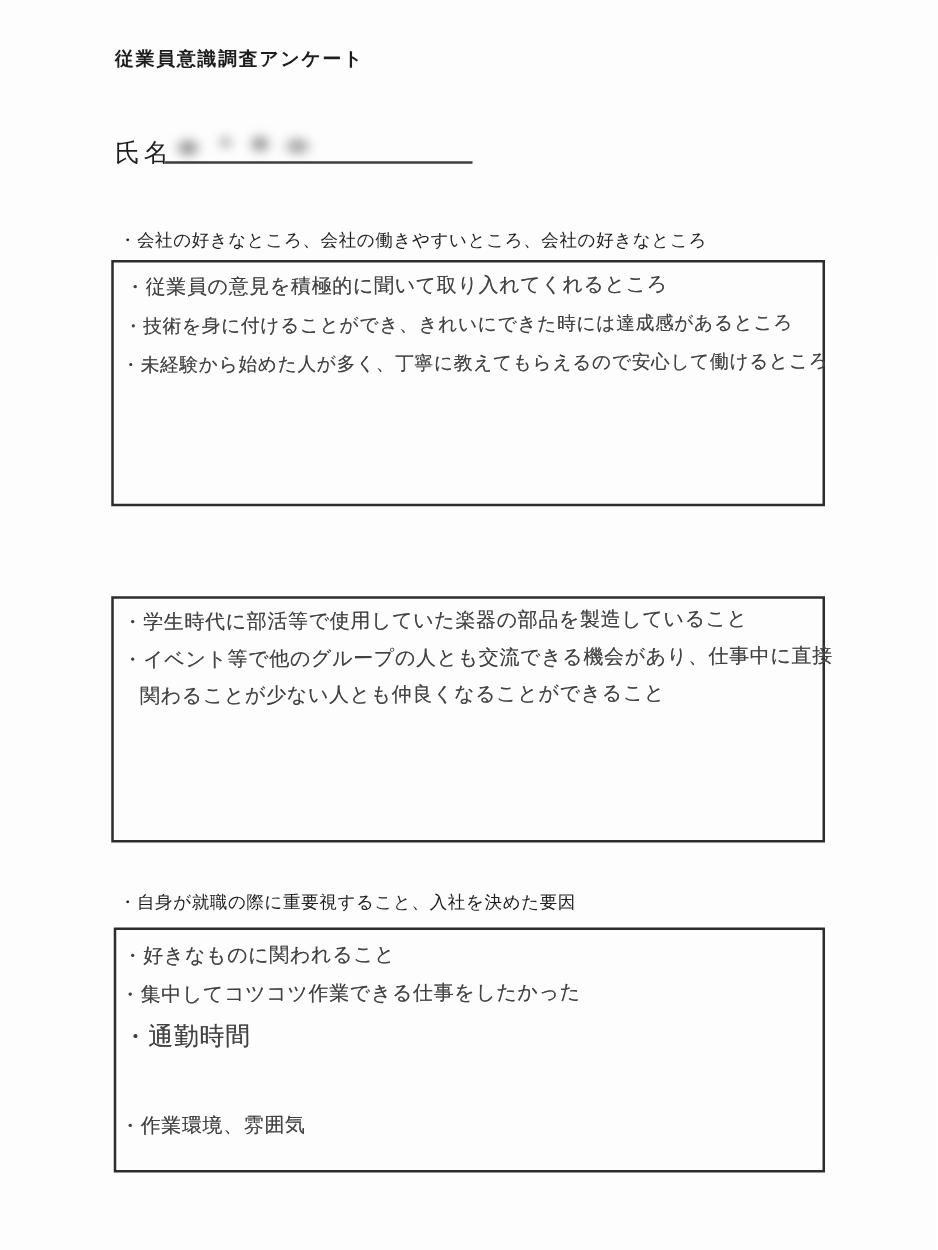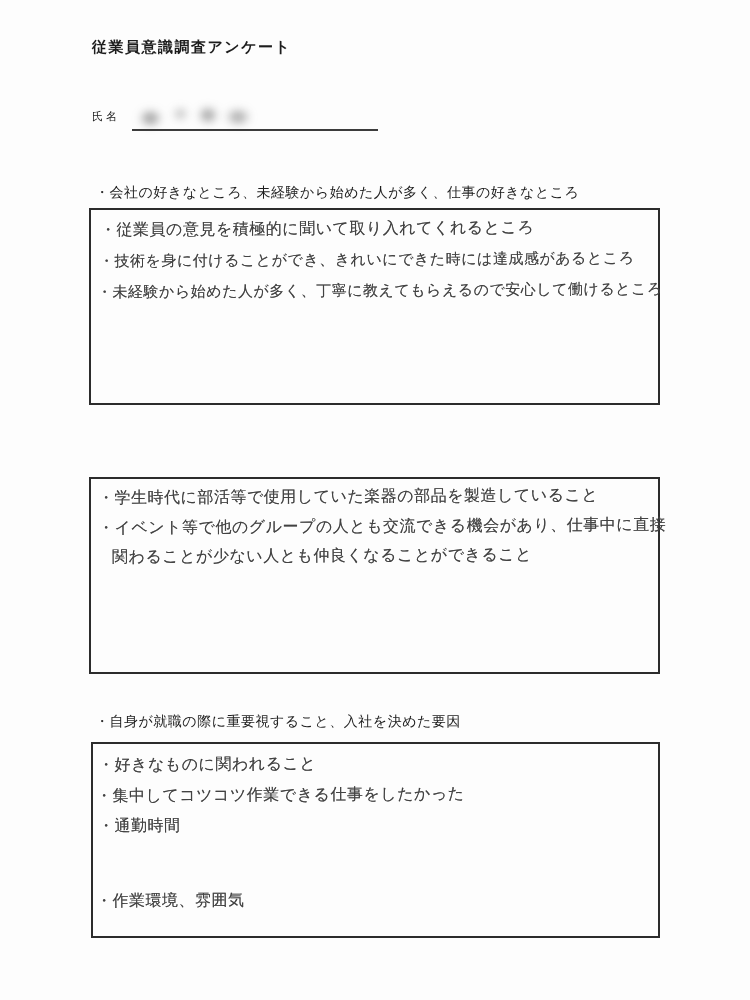--- a/index.html
+++ b/index.html
@@ -14,21 +14,21 @@
   .abs { position: absolute; white-space: nowrap; }
 
   
   .printed { color: #1d1d1d; }
   .title {
     left: 92px; top: 38px;
     font-size: 15px; font-weight: bold; letter-spacing: 1.5px;
   }
   .name-label {
     left: 92px; top: 109px;
-    font-size: 11px; letter-spacing: 3px;
+    font-size: 20px; letter-spacing: 3px;
   }
   .name-underline {
     left: 132px; top: 129px; width: 246px; height: 2px;
     background: #3c3c3c;
   }
   .name-blur {
     left: 136px; top: 99px; width: 120px; height: 31px;
     filter: blur(4px);
     background:
       radial-gradient(ellipse 17px 13px at 12% 62%, rgba(85,85,85,0.80), rgba(85,85,85,0) 70%),
@@ -61,35 +61,35 @@
     text-shadow: 0 0 0.4px rgba(66,66,66,0.6);
   }
   .b1l1 { left: 100px; top: 220px; font-size: 16px; }
   .b1l2 { left: 99px;  top: 252px; font-size: 15px; }
   .b1l3 { left: 97px;  top: 283px; font-size: 15px; }
   .b2l1 { left: 98px;  top: 488px; font-size: 16px; }
   .b2l2 { left: 98px;  top: 518px; font-size: 16px; }
   .b2l3 { left: 112px; top: 547px; font-size: 16px; }
   .b3l1 { left: 98px;  top: 755px; font-size: 16px; }
   .b3l2 { left: 96px;  top: 786px; font-size: 16px; }
-  .b3l3 { left: 98px;  top: 816px; font-size: 16px; }
+  .b3l3 { left: 98px;  top: 816px; font-size: 20px; }
   .b3l4 { left: 96px;  top: 891px; font-size: 16px; }
 </style>
 </head>
 <body>
 
 <div class="page">
 
   <div class="abs printed title">従業員意識調査アンケート</div>
 
   <span class="abs printed name-label">氏名</span>
   <div class="abs name-blur"></div>
   <div class="abs name-underline"></div>
 
-  <div class="abs section-header s1h">・会社の好きなところ、未経験から始めた人が多く、仕事の好きなところ</div>
+  <div class="abs section-header s1h">・会社の好きなところ、会社の働きやすいところ、会社の好きなところ</div>
   <div class="answer-box box1"></div>
   <div class="abs hand b1l1">・従業員の意見を積極的に聞いて取り入れてくれるところ</div>
   <div class="abs hand b1l2">・技術を身に付けることができ、きれいにできた時には達成感があるところ</div>
   <div class="abs hand b1l3">・未経験から始めた人が多く、丁寧に教えてもらえるので安心して働けるところ</div>
 
   <div class="answer-box box2"></div>
   <div class="abs hand b2l1">・学生時代に部活等で使用していた楽器の部品を製造していること</div>
   <div class="abs hand b2l2">・イベント等で他のグループの人とも交流できる機会があり、仕事中に直接</div>
   <div class="abs hand b2l3">関わることが少ない人とも仲良くなることができること</div>
 

